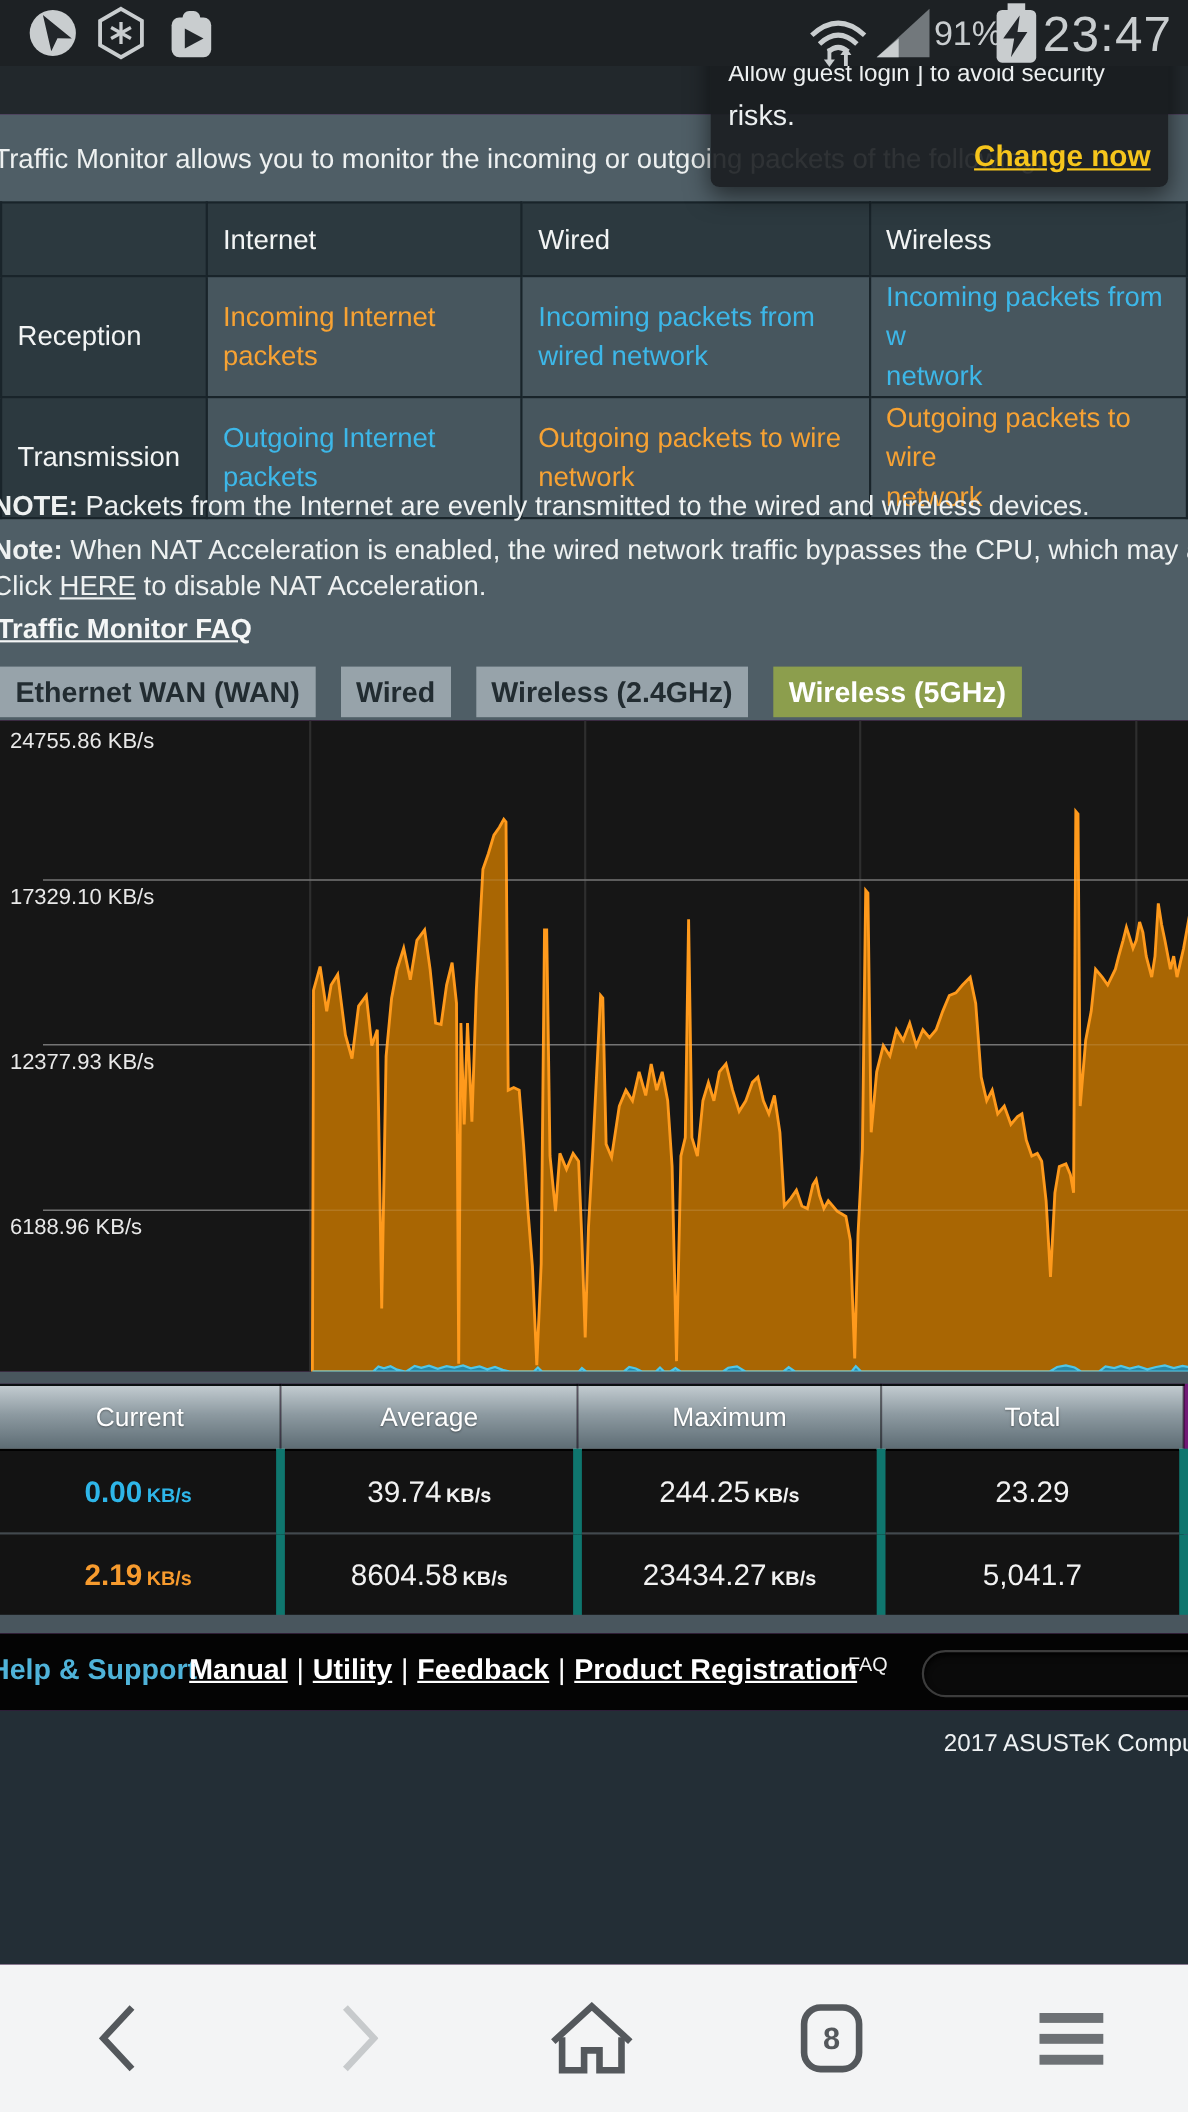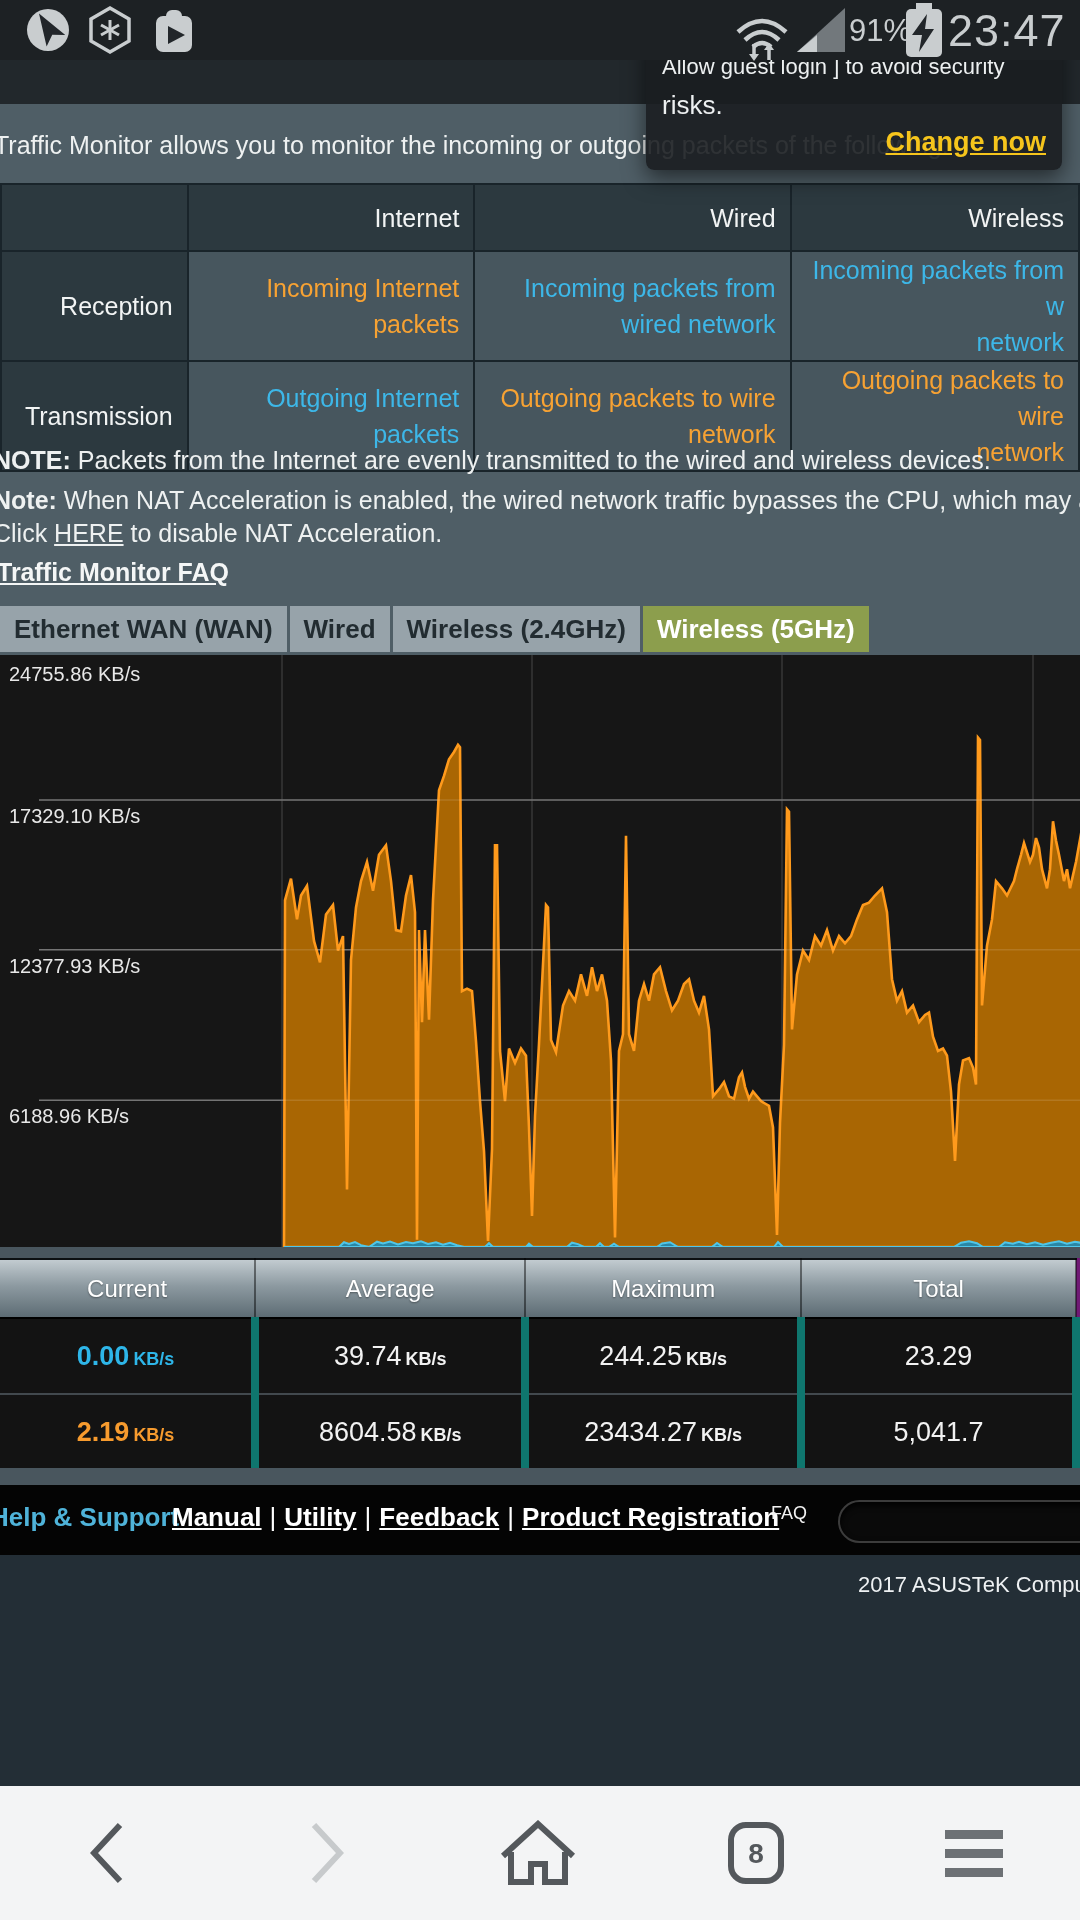--- a/index.html
+++ b/index.html
@@ -18,38 +18,38 @@
            border-radius:8px;box-shadow:0 8px 22px rgba(0,0,0,.55);z-index:5;}
   .tt-line1{position:absolute;left:16px;top:26px;font-size:22px;color:#edf0f1;white-space:nowrap;}
   .tt-line2{position:absolute;left:16px;top:62px;font-size:26px;color:#edf0f1;}
   .tt-action{position:absolute;right:16px;bottom:12px;font-size:27px;font-weight:bold;color:#f6c51c;
              text-decoration:underline;cursor:pointer;margin-left:24px;}
 
   
   .content{position:absolute;top:104px;left:0;width:1080px;height:551px;background:#4f5e66;z-index:2;}
   .intro{position:absolute;left:-6px;top:27px;font-size:25px;color:#eef1f1;white-space:nowrap;}
 
-  table.info{position:absolute;left:0;top:79px;border-collapse:collapse;table-layout:fixed;text-align:right;}
+  table.info{position:absolute;left:0;top:79px;border-collapse:collapse;table-layout:fixed;}
   table.info td{border:2px solid #19242a;font-size:25px;padding:0 14px;vertical-align:middle;white-space:pre-line;line-height:36px;}
   td.hd{background:#2c393f;color:#f2f4f4;height:67px;}
   td.lbl{background:#2c393f;color:#f2f4f4;}
   td.cell{background:#47565e;}
   .txt-orange{color:#f7a233;}
   .txt-cyan{color:#3db7e8;}
   tr.r1 td{height:87px;} tr.r2 td{height:86px;}
   td.nowrap{white-space:nowrap;}
 
   .note{position:absolute;left:-7px;font-size:25px;color:#eef1f1;white-space:nowrap;}
   .n1{top:342px;} .n2{top:382px;} .n3{top:415px;}
   .note b{font-weight:bold;}
   .here{text-decoration:underline;cursor:pointer;color:#eef1f1;}
   .faqlink{position:absolute;left:-3px;top:454px;font-size:25px;font-weight:bold;color:#f4f6f6;
            text-decoration:underline;cursor:pointer;}
 
-  .tabbar{position:absolute;left:0;top:502px;height:46px;display:flex;gap:3px;}
+  .tabbar{position:absolute;left:0;top:502px;height:46px;display:flex;gap:23px;}
   .tab{height:46px;line-height:46px;padding:0 14px;background:#97a3aa;color:#222c31;
        font-size:26px;font-weight:bold;cursor:pointer;white-space:nowrap;}
   .tab.sel{background:#8c9e4d;color:#ffffff;}
 
   
   .chart{position:absolute;top:655px;left:0;width:1080px;height:592px;background:#161616;z-index:2;padding-left:39px;}
   .ylab{position:absolute;left:9px;font-size:20px;color:#e8e8e8;white-space:nowrap;}
 
   
   .graybar{position:absolute;left:0;width:1080px;background:#49565e;z-index:2;}

